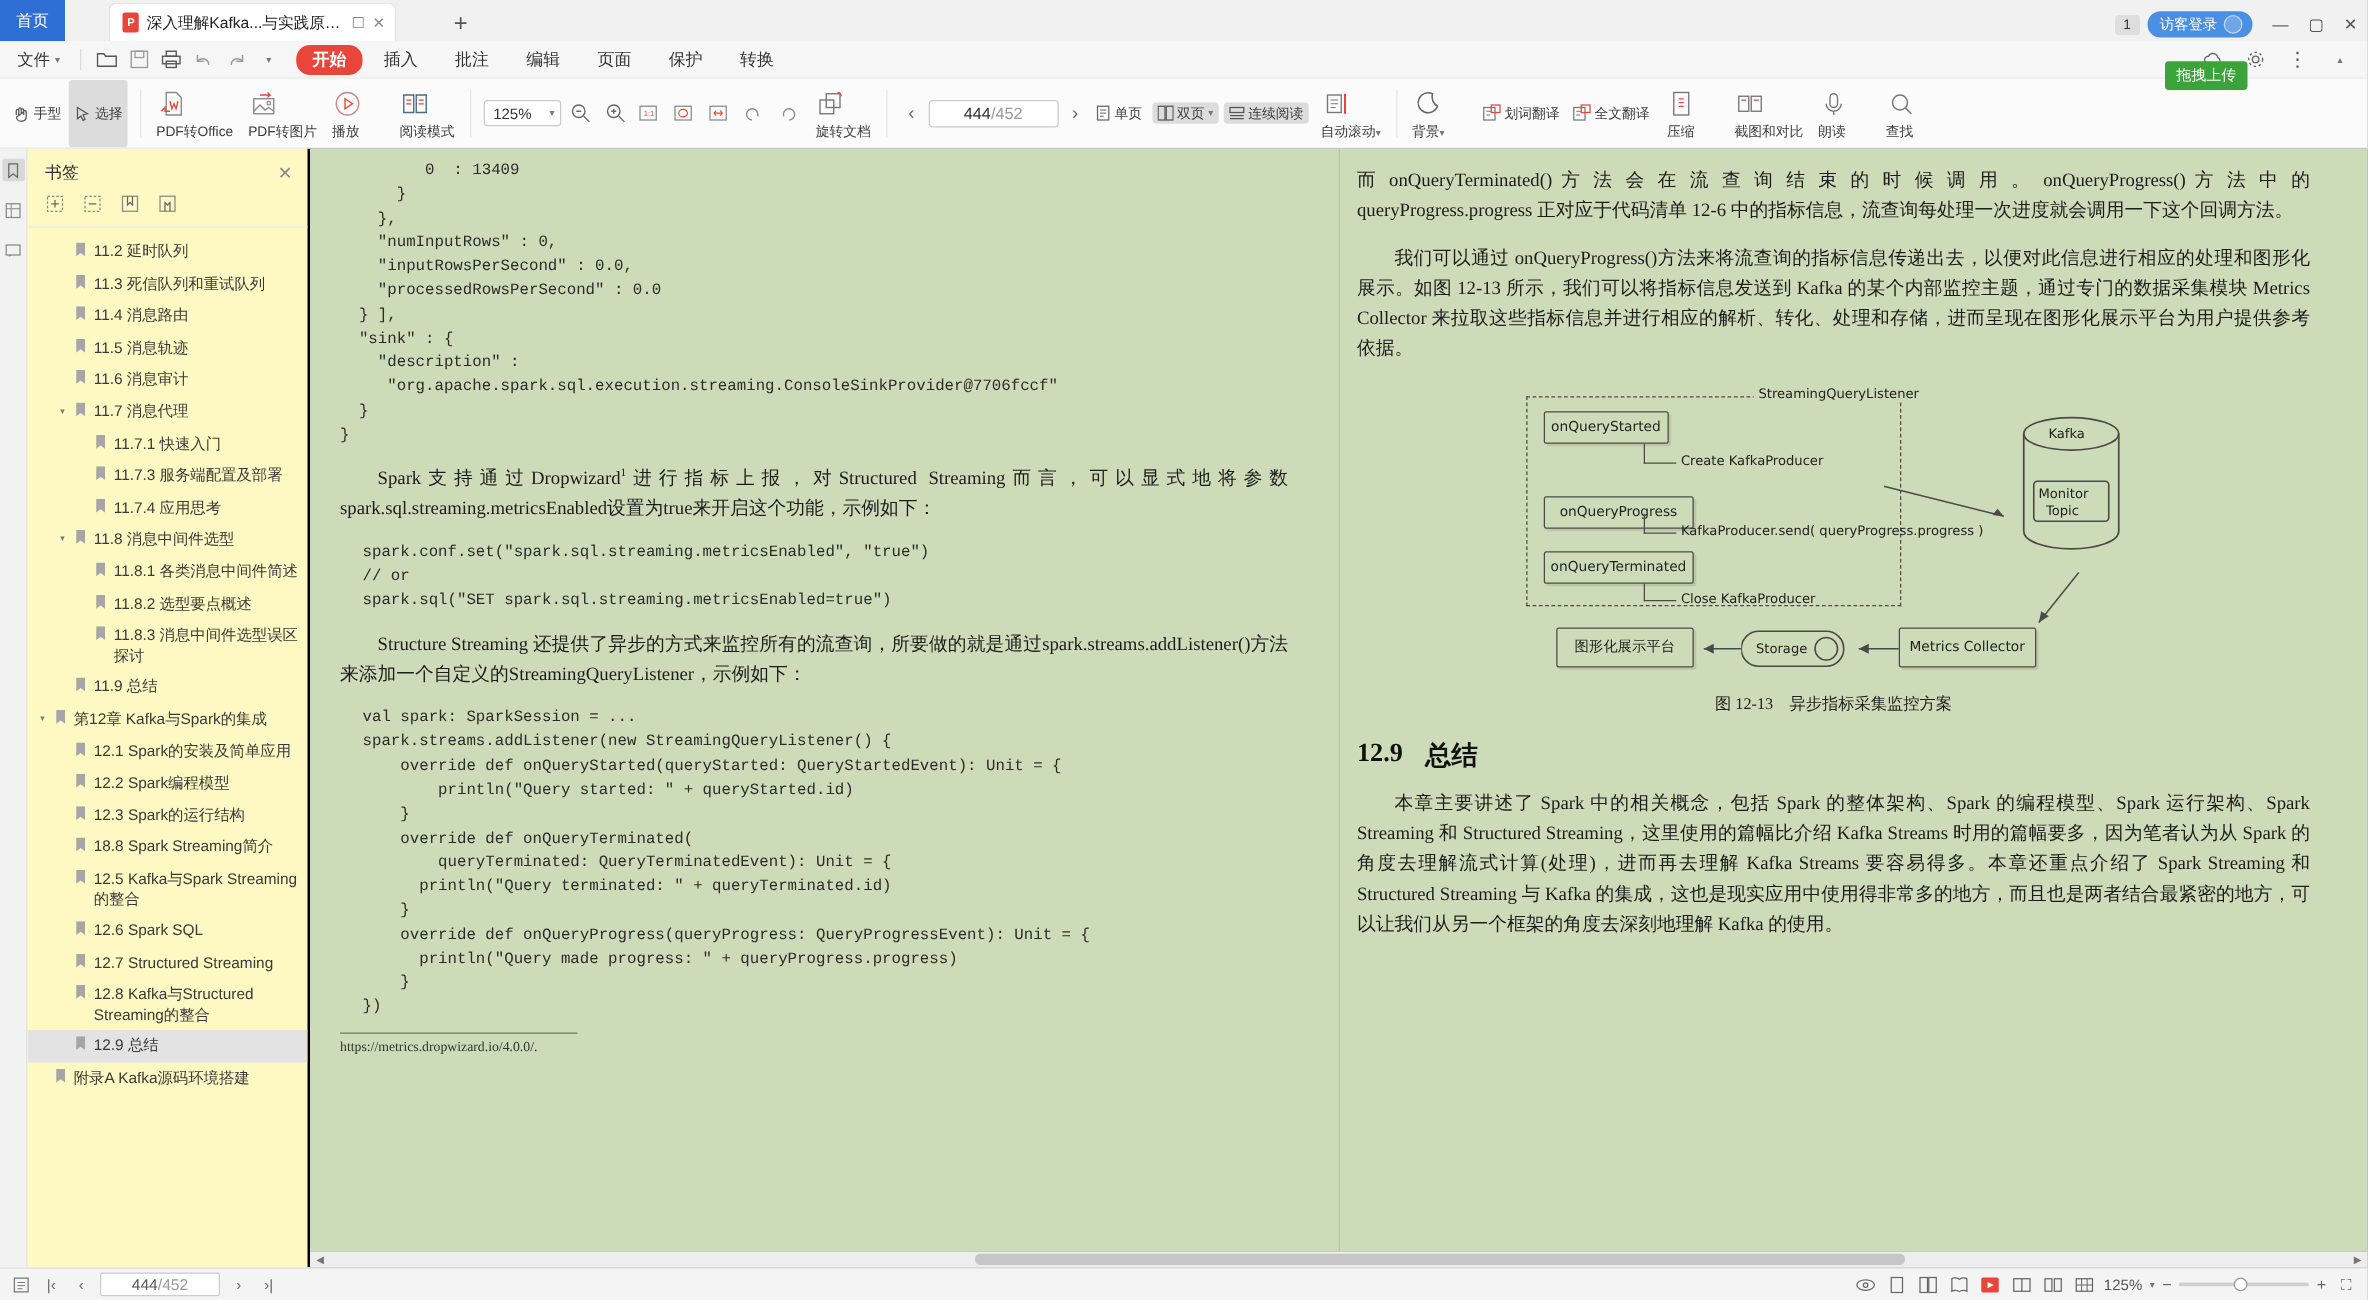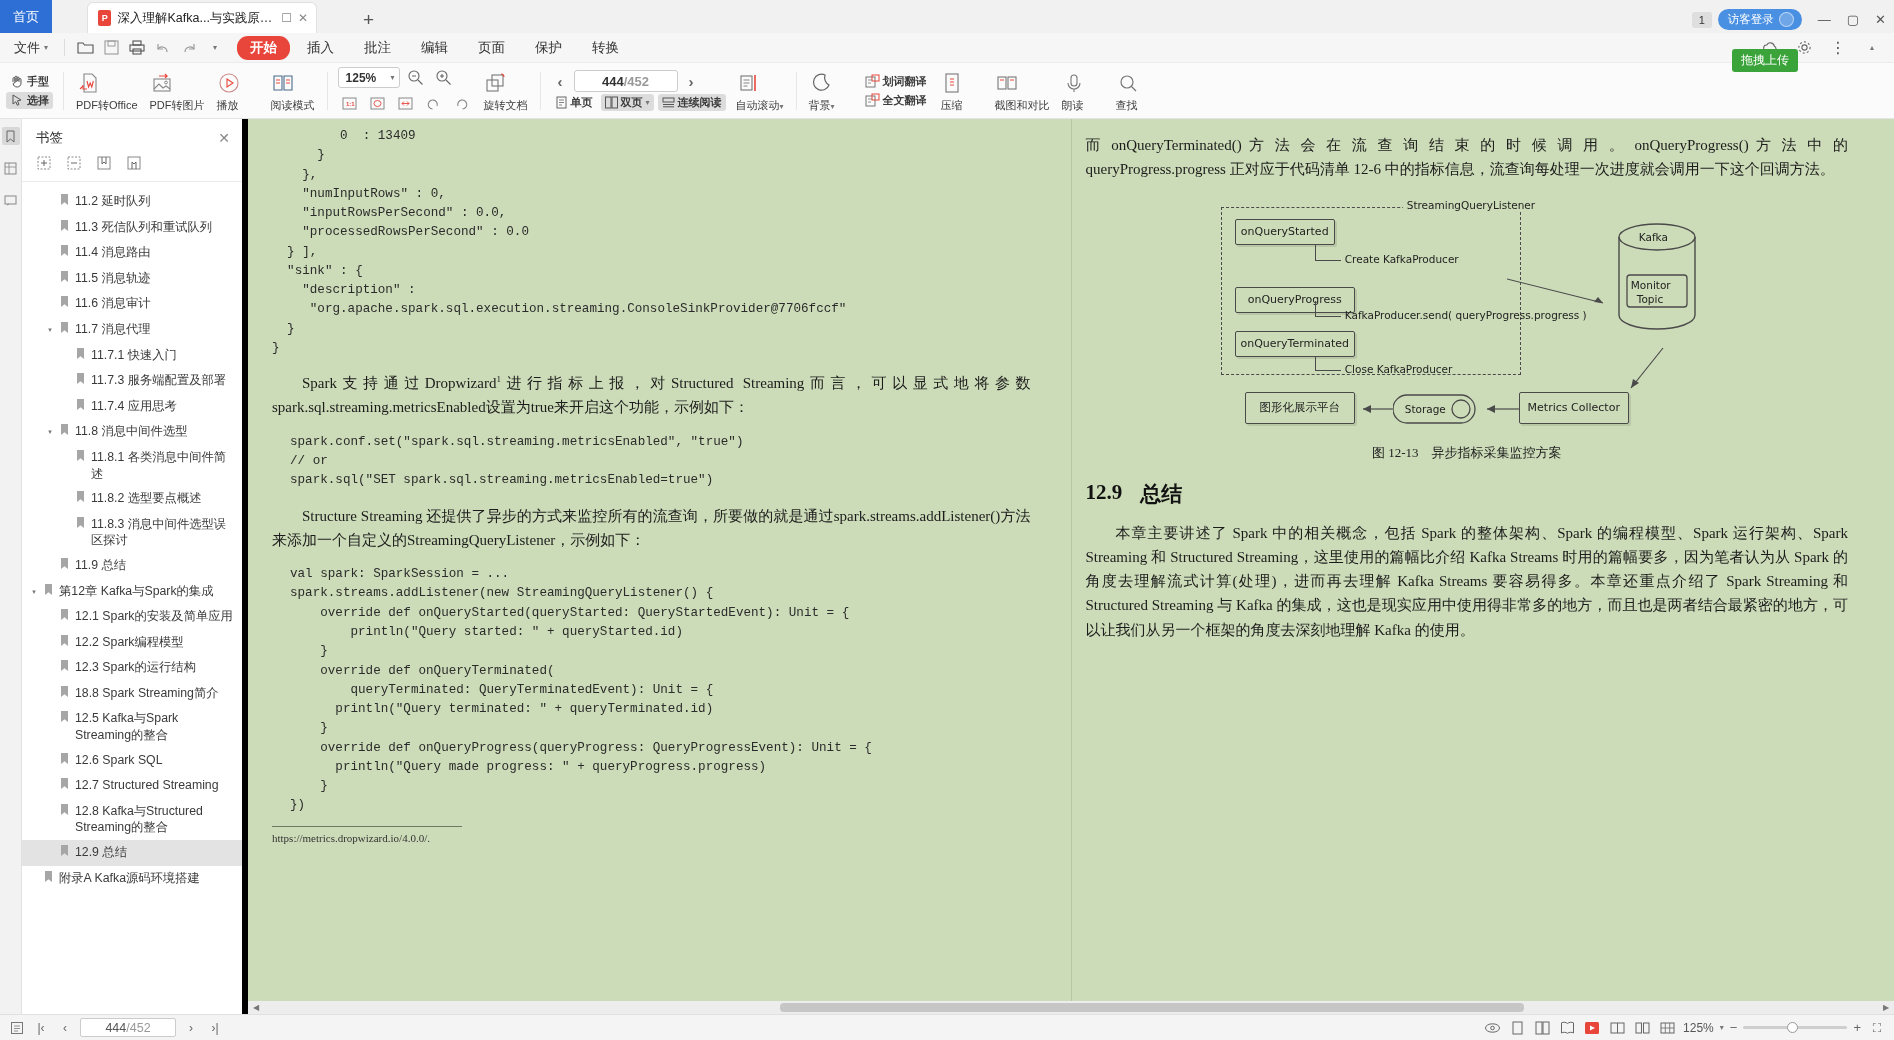--- a/index.html
+++ b/index.html
@@ -63,21 +63,21 @@
     height: 56px; background:#fbfbfb; border-bottom:1px solid #e4e4e4;
     display:flex; align-items:center; padding-left: 2px; gap: 0px; overflow:hidden;
   }
   .rb-sep { width:1px; height: 38px; background:#e6e6e6; margin: 0 6px; }
   .rb-item {
     display:flex; flex-direction:column; align-items:flex-start; justify-content:center;
     min-width: 54px; padding: 1px 6px 0 6px; cursor:pointer; height: 54px; gap:1px;
   }
   .rb-item .lbl { font-size: 11px; color:#3c3c3c; white-space:nowrap; margin-top:1px; }
   .rb-item .ico { height: 26px; display:flex; align-items:center; justify-content:center; }
-  .rb-stack { display:flex; flex-direction:column; gap: 2px; justify-content:center; height:54px; padding: 0 4px; font-weight: bold;}
+  .rb-stack { display:flex; flex-direction:row; gap: 2px; justify-content:center; height:54px; padding: 0 4px;}
   .rb-row { display:flex; align-items:center; gap: 4px; }
   .mini { display:flex; align-items:center; gap:3px; font-size:11px; color:#3c3c3c; cursor:pointer; padding: 1px 4px; border-radius:3px; white-space:nowrap;}
   .mini.sel { background:#dcdcdc; }
   .zoom-box {
     display:flex; align-items:center; border:1px solid #ccc; background:#fff; border-radius:3px;
     height: 21px; padding: 0 4px 0 7px; font-size:12px; color:#333; min-width:62px; justify-content:space-between;
   }
   .page-box {
     display:flex; align-items:center; border:1px solid #ccc; background:#fff; border-radius:3px;
     height: 22px; padding: 0 8px; font-size:13px; color:#444; min-width: 104px; justify-content:center;
@@ -89,21 +89,21 @@
 
   
   .body { flex: 1; display:flex; min-height: 0; background:#e9e9e9; }
   .railbar {
     width: 22px; background:#f2f2f2; display:flex; flex-direction:column; align-items:center;
     padding-top: 8px; gap: 14px; border-right:1px solid #e2e2e2;
   }
   .rail-ico { width:18px; height:18px; display:flex; align-items:center; justify-content:center; color:#777; cursor:pointer;}
   .rail-ico.active { background:#d8d8d8; border-radius:2px; }
 
-  .bookmarks { width: 226px; background:#ffffff; border-right:6px solid #000000; display:flex; flex-direction:column; }
+  .bookmarks { width: 226px; background:#fef9c3; border-right:2px solid #000000; display:flex; flex-direction:column; }
   .bm-head { display:flex; align-items:center; padding: 10px 12px 6px 14px; }
   .bm-title { font-size: 13.5px; color:#333; }
   .bm-close { margin-left:auto; color:#888; font-size:14px; cursor:pointer; }
   .bm-tools { display:flex; gap: 13px; padding: 2px 14px 9px 14px; border-bottom:1px solid #ececec; }
   .bm-tool { width:17px; height:17px; color:#777; cursor:pointer; }
   .bm-list { flex:1; overflow:hidden; padding-top: 7px; }
   .bm-item {
     display:flex; align-items:flex-start; gap:4px; font-size:12.3px; color:#3a3a3a;
     padding: 4px 6px 4px 0; cursor:pointer; line-height: 1.35;
   }
@@ -804,20 +804,21 @@
     }
 })</div>
             <div class="fnote"></div>
             <div class="fnote-txt">https://metrics.dropwizard.io/4.0.0/.</div>
           </div>
         </div>
 
         <div class="page right">
           <div class="r-pad">
             <div class="para" style="margin-top:6px;">而 onQueryTerminated() 方 法 会 在 流 查 询 结 束 的 时 候 调 用 。 onQueryProgress() 方 法 中 的 queryProgress.progress 正对应于代码清单 12-6 中的指标信息，流查询每处理一次进度就会调用一下这个回调方法。</div>
+            <div class="para ind">我们可以通过 onQueryProgress()方法来将流查询的指标信息传递出去，以便对此信息进行相应的处理和图形化展示。如图 12-13 所示，我们可以将指标信息发送到 Kafka 的某个内部监控主题，通过专门的数据采集模块 Metrics Collector 来拉取这些指标信息并进行相应的解析、转化、处理和存储，进而呈现在图形化展示平台为用户提供参考依据。</div>
 
             <div class="diagram">
               <div class="dash-box" style="left:14px; top:12px; width:300px; height:168px;"></div>
               <div class="dlabel" style="left:196px; top:4px; background:#cddcb8; padding:0 4px;">StreamingQueryListener</div>
 
               <div class="dbox" style="left:28px; top:24px; width:100px; height:26px;">
                 <span>onQueryStarted</span>
               </div>
               <div class="line" style="left:108px; top:50px; width:1.4px; height:16px;"></div>
               <div class="line" style="left:108px; top:65px; width:26px; height:1.4px;"></div>

